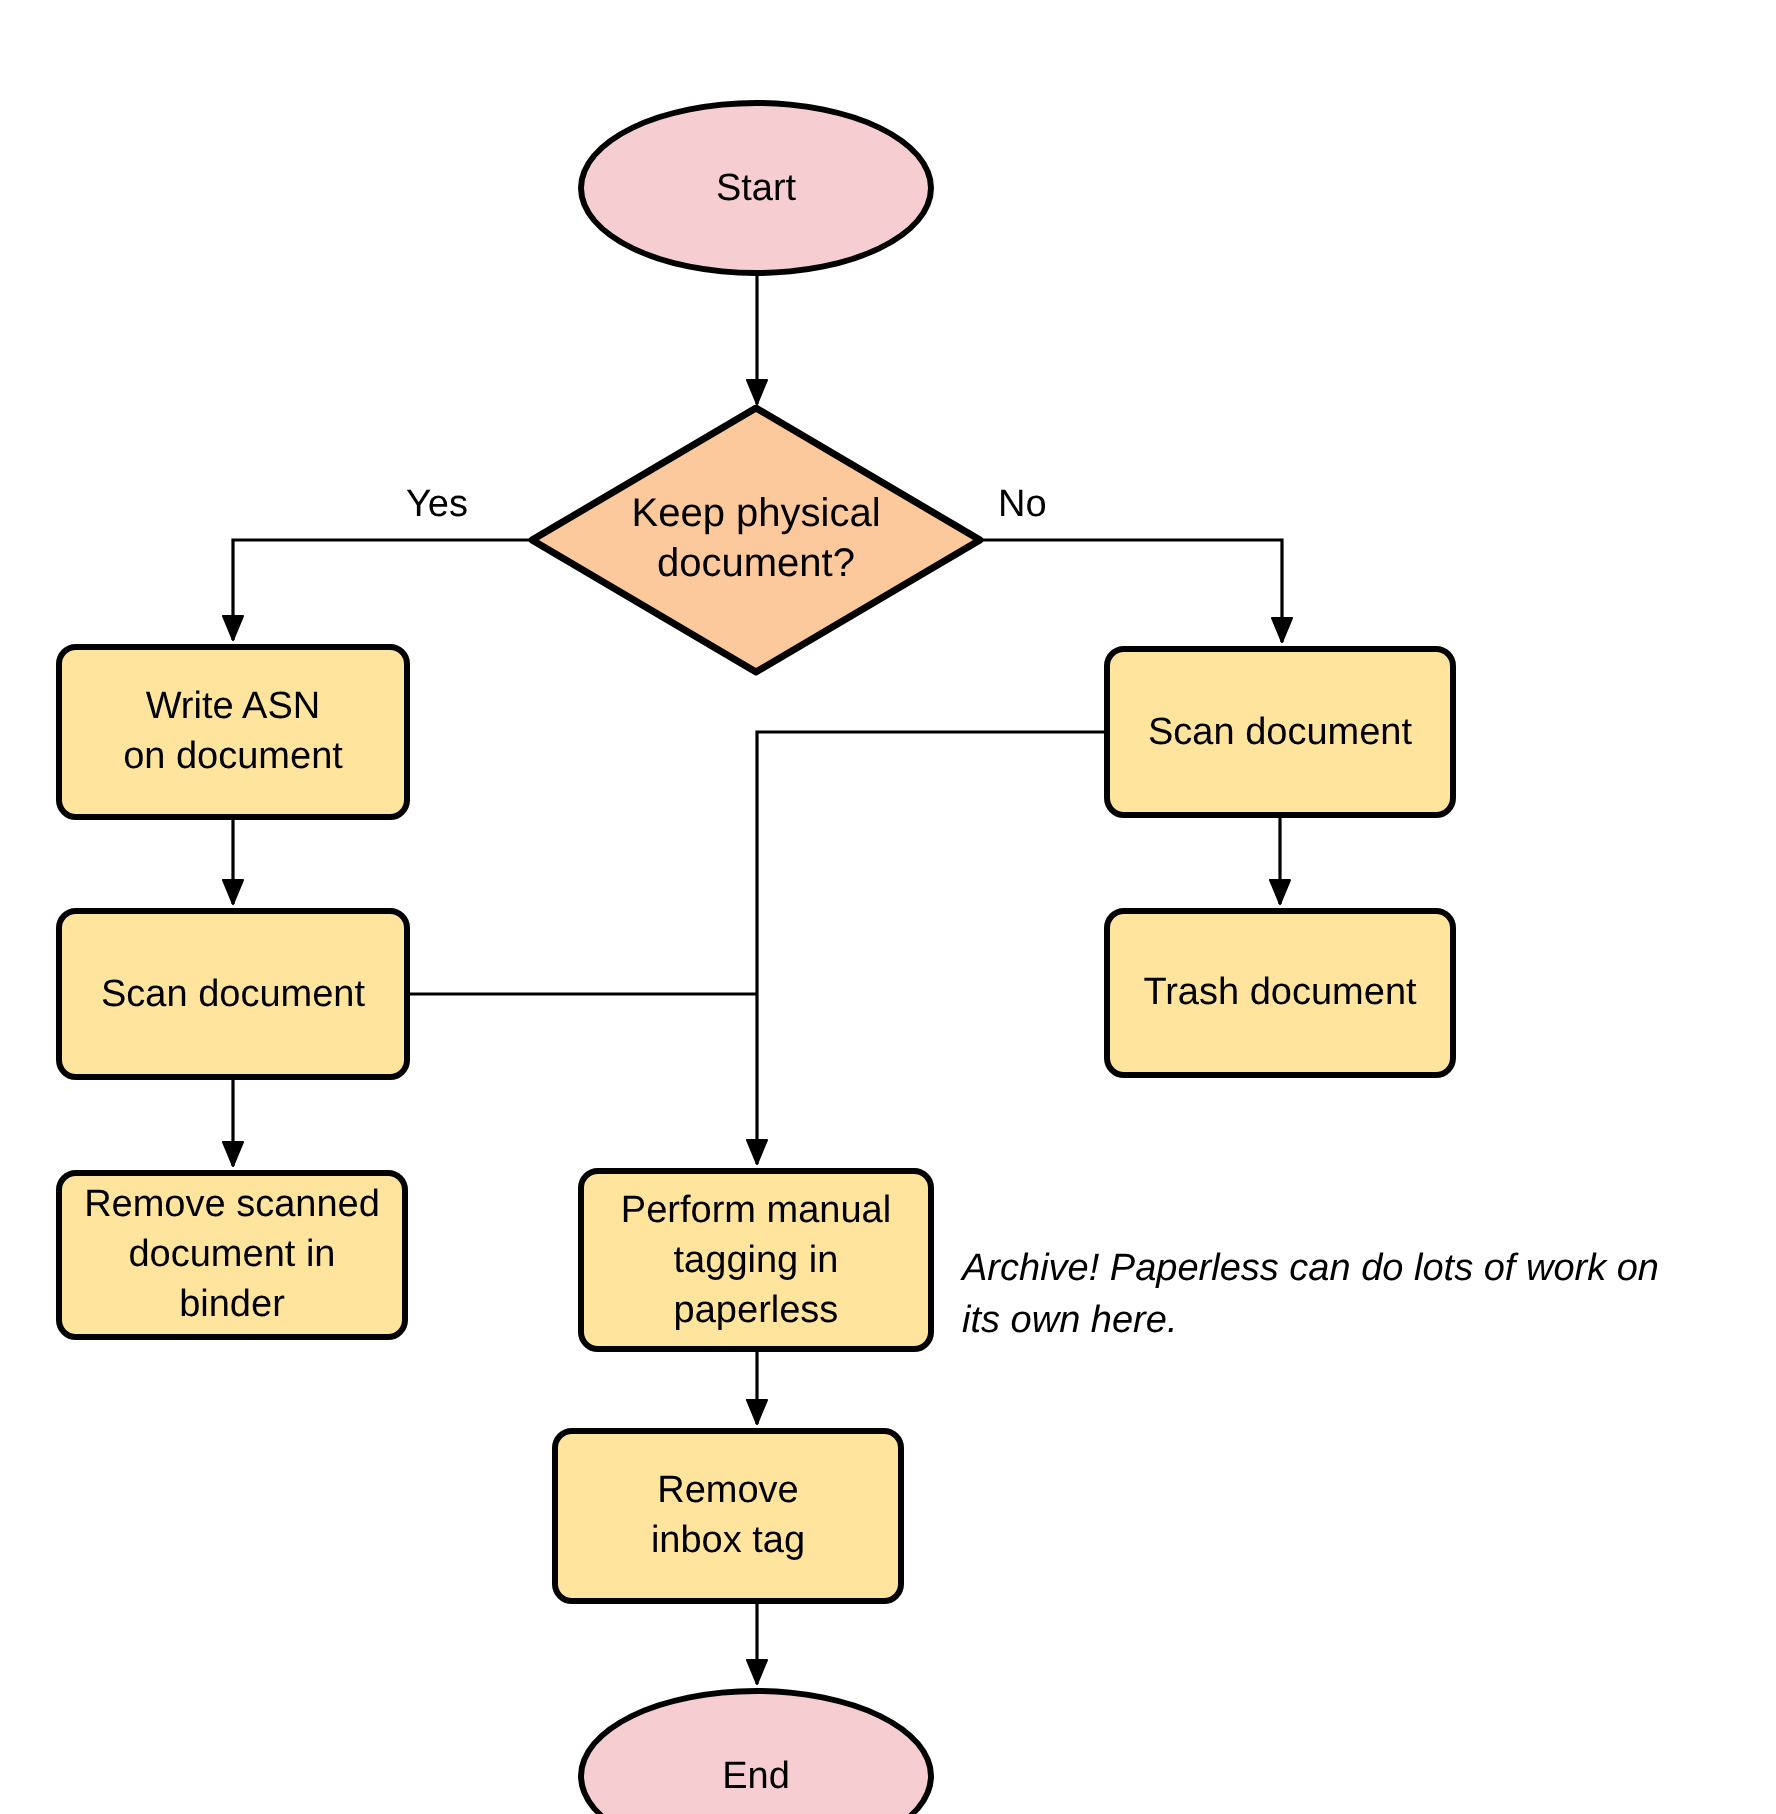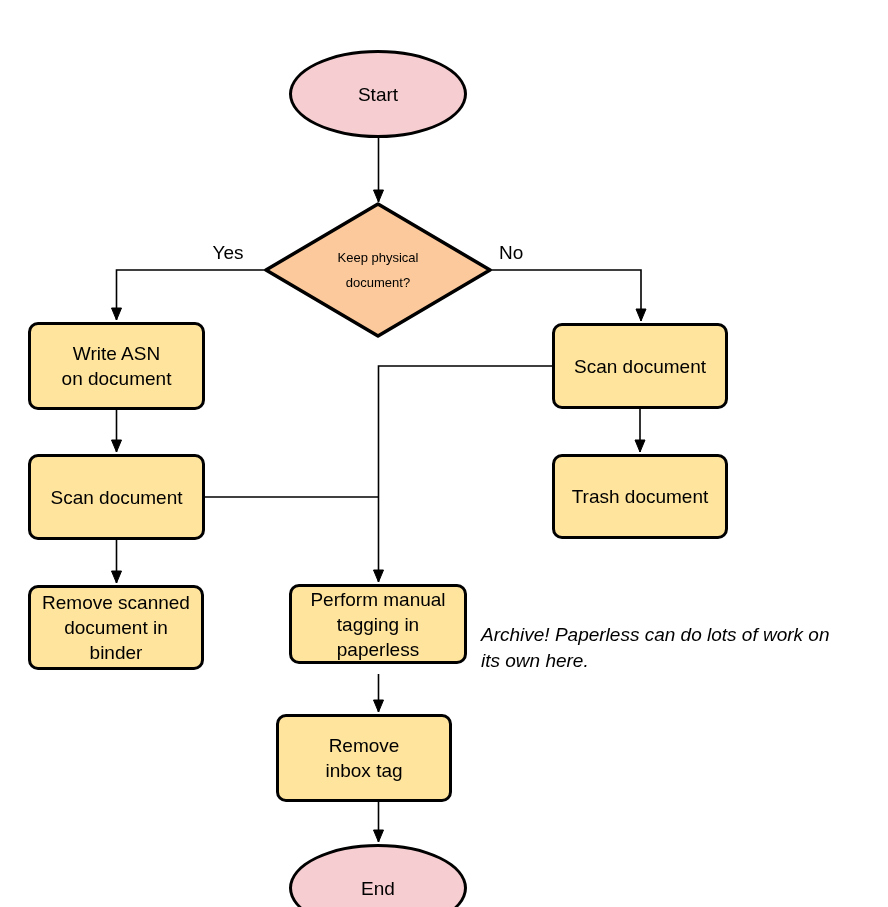--- a/index.html
+++ b/index.html
@@ -48,30 +48,30 @@
     stroke: var(--stroke);
     stroke-width: 3.5;
     stroke-linejoin: round;
   }
   .diamond-label {
     position: absolute;
     left: 278px;
     top: 213px;
     width: 200px;
     text-align: center;
-    font-size: 13px;
+    font-size: 20px;
     line-height: 25px;
     white-space: pre-line;
   }
   .edge-label {
     position: absolute;
     font-size: 19px;
     line-height: 20px;
   }
-  .edge-label.yes { left: 203px; top: 211px; width: 50px; text-align: center; }
+  .edge-label.yes { left: 203px; top: 211px; width: 50px; text-align: left; }
   .edge-label.no  { left: 499px; top: 211px; width: 44px; text-align: left; }
   .annotation {
     position: absolute;
     left: 481px;
     top: 590px;
     width: 404px;
     font-size: 19px;
     line-height: 26px;
     font-style: italic;
     white-space: pre-line;
@@ -138,21 +138,21 @@
   </div>
 
   <div class="node process" style="left:552px; top:291px; width:176px; height:86px;">
     <span>Scan document</span>
   </div>
 
   <div class="node process" style="left:552px; top:422px; width:176px; height:85px;">
     <span>Trash document</span>
   </div>
 
-  <div class="node process" style="left:289px; top:552px; width:178px; height:80px;">
+  <div class="node process" style="left:289px; top:552px; width:178px; height:92px;">
     <span>Perform manual
 tagging in
 paperless</span>
   </div>
 
   <div class="annotation">Archive! Paperless can do lots of work on
 its own here.</div>
 
   <div class="node process" style="left:276px; top:682px; width:176px; height:88px;">
     <span>Remove

